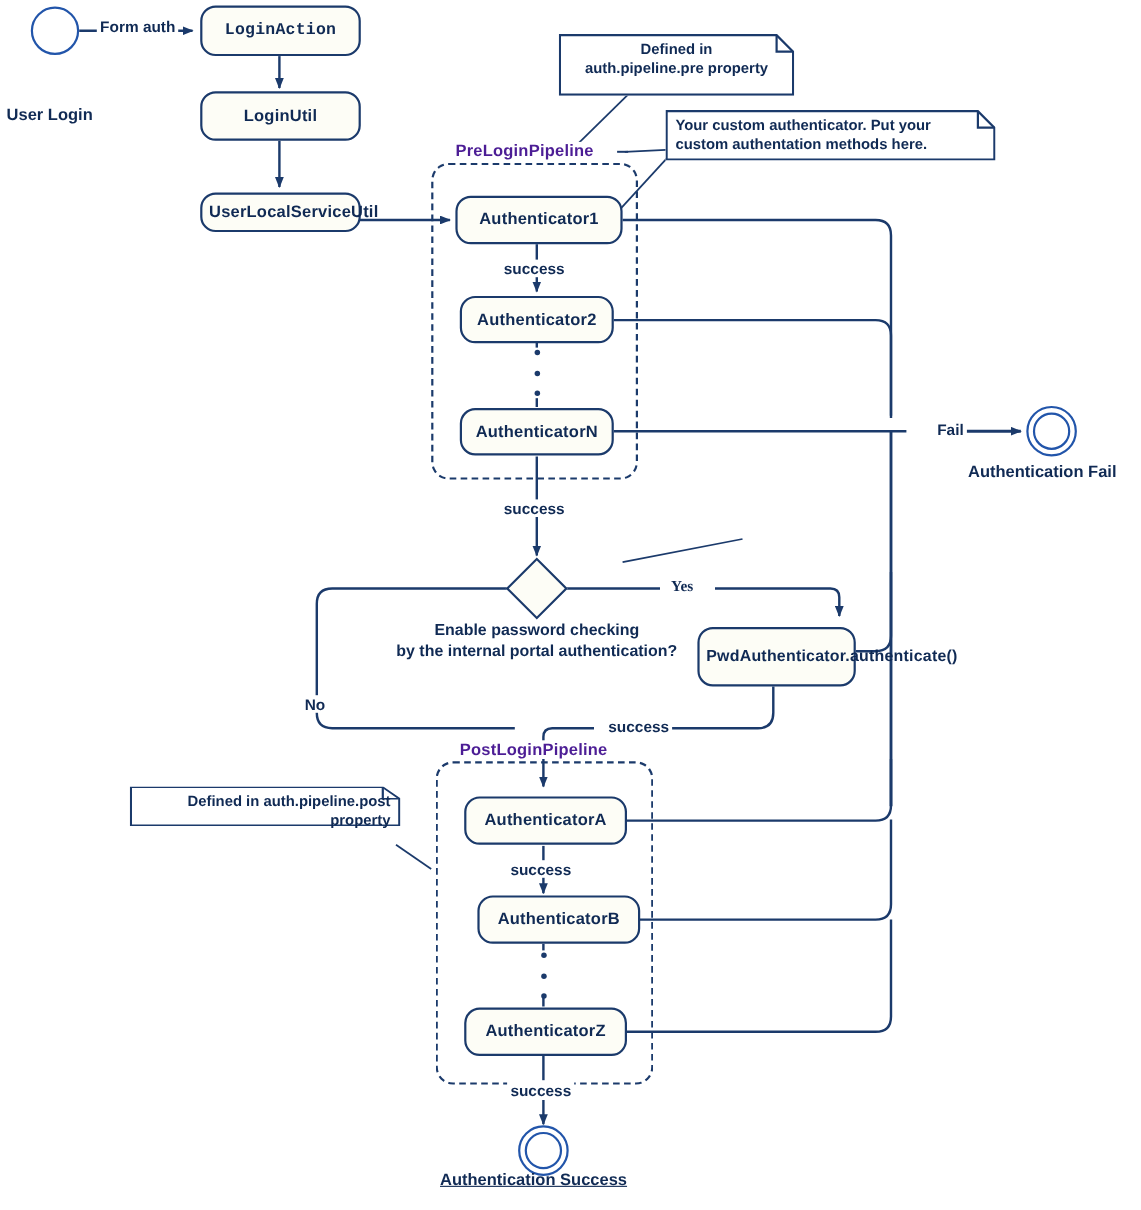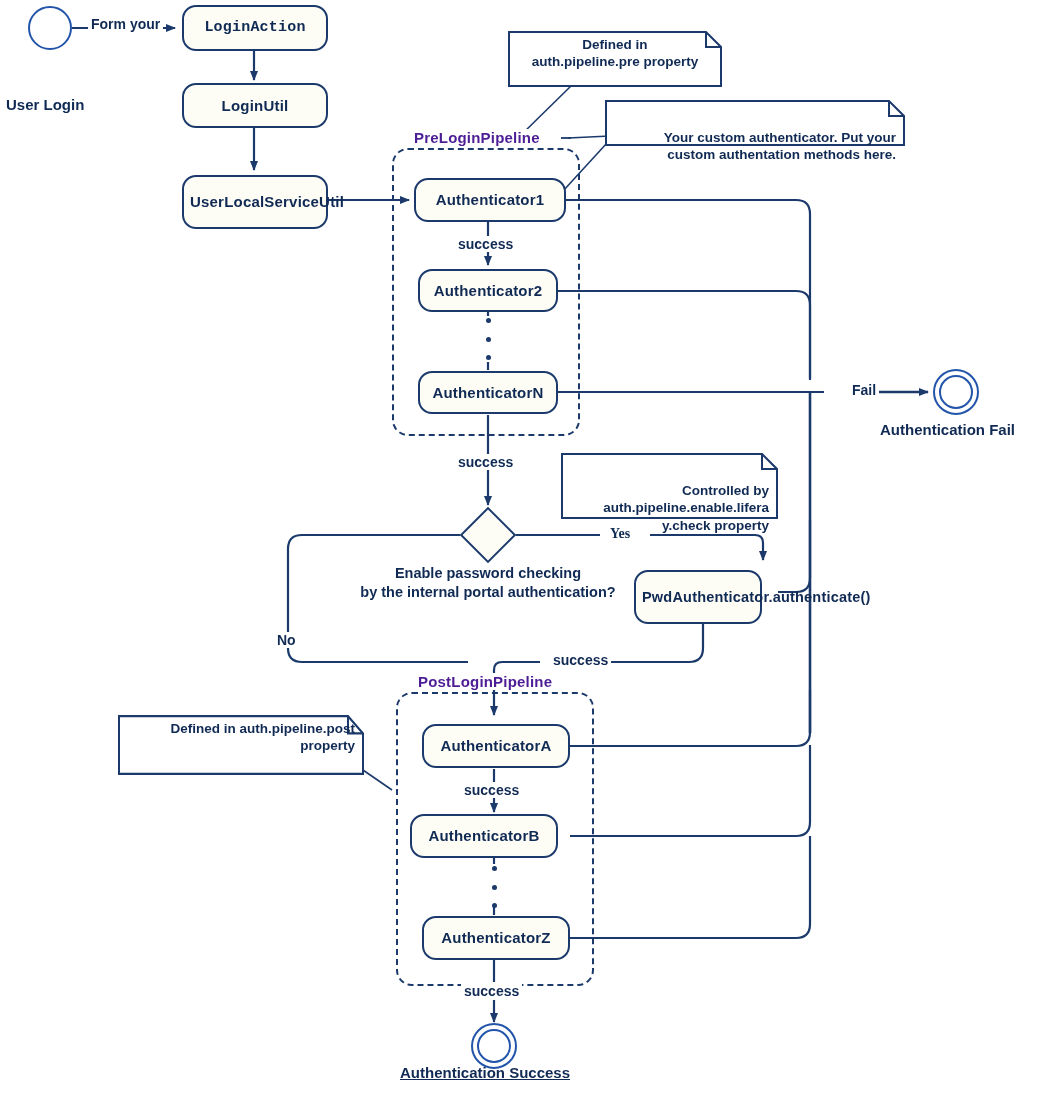--- a/index.html
+++ b/index.html
@@ -65,21 +65,21 @@
     width: 100%; height: 100%;
     pointer-events: none;
   }
   .note .note-text {
     position: relative;
     z-index: 2;
     display: block;
     white-space: pre-line;
   }
   .note.align-center .note-text { text-align: center; }
-  .note.align-left   .note-text { text-align: right; margin-top: 24px; }
+  .note.align-left   .note-text { text-align: left; }
   .note.align-right  .note-text { text-align: right; }
 
   
   .pipeline-frame {
     position: absolute;
     box-sizing: border-box;
     border: 2px dashed #1b3a6b;
     border-radius: 16px;
     background: transparent;
   }
@@ -257,21 +257,21 @@
   <div class="caption" style="left:6px; top:56px;margin-top:40px;">User Login</div>
 
   <div class="node" style="left:182px; top:5px; width:146px; height:46px;font-family:Liberation Mono, monospace;">
     <span>LoginAction</span>
   </div>
 
   <div class="node" style="left:182px; top:83px; width:146px; height:45px;">
     <span>LoginUtil</span>
   </div>
 
-  <div class="node" style="left:182px; top:175px; width:146px; height:54px;">
+  <div class="node" style="left:182px; top:175px; width:146px; height:36px;">
     <span>UserLocalServiceUtil</span>
   </div>
 
   <div class="node" style="left:414px; top:178px; width:152px; height:44px;">
     <span>Authenticator1</span>
   </div>
 
   <div class="node" style="left:418px; top:269px; width:140px; height:43px;">
     <span>Authenticator2</span>
   </div>
@@ -283,29 +283,29 @@
   </div>
 
   <div class="node" style="left:418px; top:371px; width:140px; height:43px;">
     <span>AuthenticatorN</span>
   </div>
 
   <div class="decision" style="left:468px; top:515px; width:40px; height:40px;"></div>
   <div class="decision-question" style="left:268px; top:564px; width:440px;">Enable password checking
 by the internal portal authentication?</div>
 
-  <div class="node" style="left:634px; top:570px; width:128px; height:54px; font-size:14.5px;">
+  <div class="node" style="left:634px; top:570px; width:144px; height:54px; font-size:14.5px;">
     <span>PwdAuthenticator.authenticate()</span>
   </div>
 
   <div class="node" style="left:422px; top:724px; width:148px; height:44px;">
     <span>AuthenticatorA</span>
   </div>
 
-  <div class="node" style="left:410px; top:814px; width:148px; height:44px;">
+  <div class="node" style="left:434px; top:814px; width:148px; height:44px;">
     <span>AuthenticatorB</span>
   </div>
 
   <div class="ellipsis-dots" style="left:491px; top:866px; width:6px; height:42px;">
     <i></i>
     <i></i>
     <i></i>
   </div>
 
   <div class="node" style="left:422px; top:916px; width:148px; height:44px;">
@@ -313,21 +313,21 @@
   </div>
 
   <div class="terminal final-outer" style="left:933px; top:369px; width:46px; height:46px;"></div>
   <div class="terminal final-inner" style="left:939px; top:375px; width:34px; height:34px;"></div>
   <div class="caption" style="left:880px; top:421px;">Authentication Fail</div>
 
   <div class="terminal final-outer" style="left:471px; top:1023px; width:46px; height:46px;"></div>
   <div class="terminal final-inner" style="left:477px; top:1029px; width:34px; height:34px;"></div>
   <div class="caption" style="left:400px; top:1064px;text-decoration:underline;">Authentication Success</div>
 
-  <div class="edge-label" style="left:88px; top:16px;">Form your</div>
+  <div class="edge-label" style="left:88px; top:16px;">Form auth</div>
   <div class="edge-label" style="left:455px; top:236px;">success</div>
   <div class="edge-label" style="left:455px; top:454px;">success</div>
   <div class="edge-label" style="left:607px; top:526px;font-family:Liberation Serif, serif;">Yes</div>
   <div class="edge-label" style="left:274px; top:632px;">No</div>
   <div class="edge-label" style="left:550px; top:652px;">success</div>
   <div class="edge-label" style="left:849px; top:382px;">Fail</div>
   <div class="edge-label" style="left:461px; top:782px;">success</div>
   <div class="edge-label" style="left:461px; top:983px;">success</div>
 
   <div class="note align-center" style="left:508px; top:31px; width:214px; height:56px;">
@@ -341,31 +341,22 @@
 
   <div class="note align-left" style="left:605px; top:100px; width:300px; height:46px;">
     <svg class="note-shape" viewBox="0 0 300 46" preserveAspectRatio="none">
       <path d="M1,1 H284 L299,16 V45 H1 Z" fill="#ffffff" stroke="#1b3a6b" stroke-width="2"></path>
       <path d="M284,1 V16 H299" fill="none" stroke="#1b3a6b" stroke-width="2"></path>
     </svg>
     <span class="note-text">Your custom authenticator. Put your
 custom authentation methods here.</span>
   </div>
 
-  <div class="note align-left" style="left:561px; top:453px; width:217px; height:66px;">
-    <svg class="note-shape" viewBox="0 0 217 66" preserveAspectRatio="none">
-      <path d="M1,1 H201 L216,16 V65 H1 Z" fill="#ffffff" stroke="#1b3a6b" stroke-width="2"></path>
-      <path d="M201,1 V16 H216" fill="none" stroke="#1b3a6b" stroke-width="2"></path>
-    </svg>
-    <span class="note-text">Controlled by
-auth.pipeline.enable.lifera
-y.check property</span>
-  </div>
-
-  <div class="note align-right" style="left:118px; top:715px; width:246px; height:60px;">
+
+  <div class="note align-right" style="left:118px; top:715px; width:246px; height:36px;">
     <svg class="note-shape" viewBox="0 0 246 52" preserveAspectRatio="none">
       <path d="M1,1 H230 L245,16 V51 H1 Z" fill="#ffffff" stroke="#1b3a6b" stroke-width="2"></path>
       <path d="M230,1 V16 H245" fill="none" stroke="#1b3a6b" stroke-width="2"></path>
     </svg>
     <span class="note-text">Defined in auth.pipeline.post
 property</span>
   </div>
 
 </div>
 

